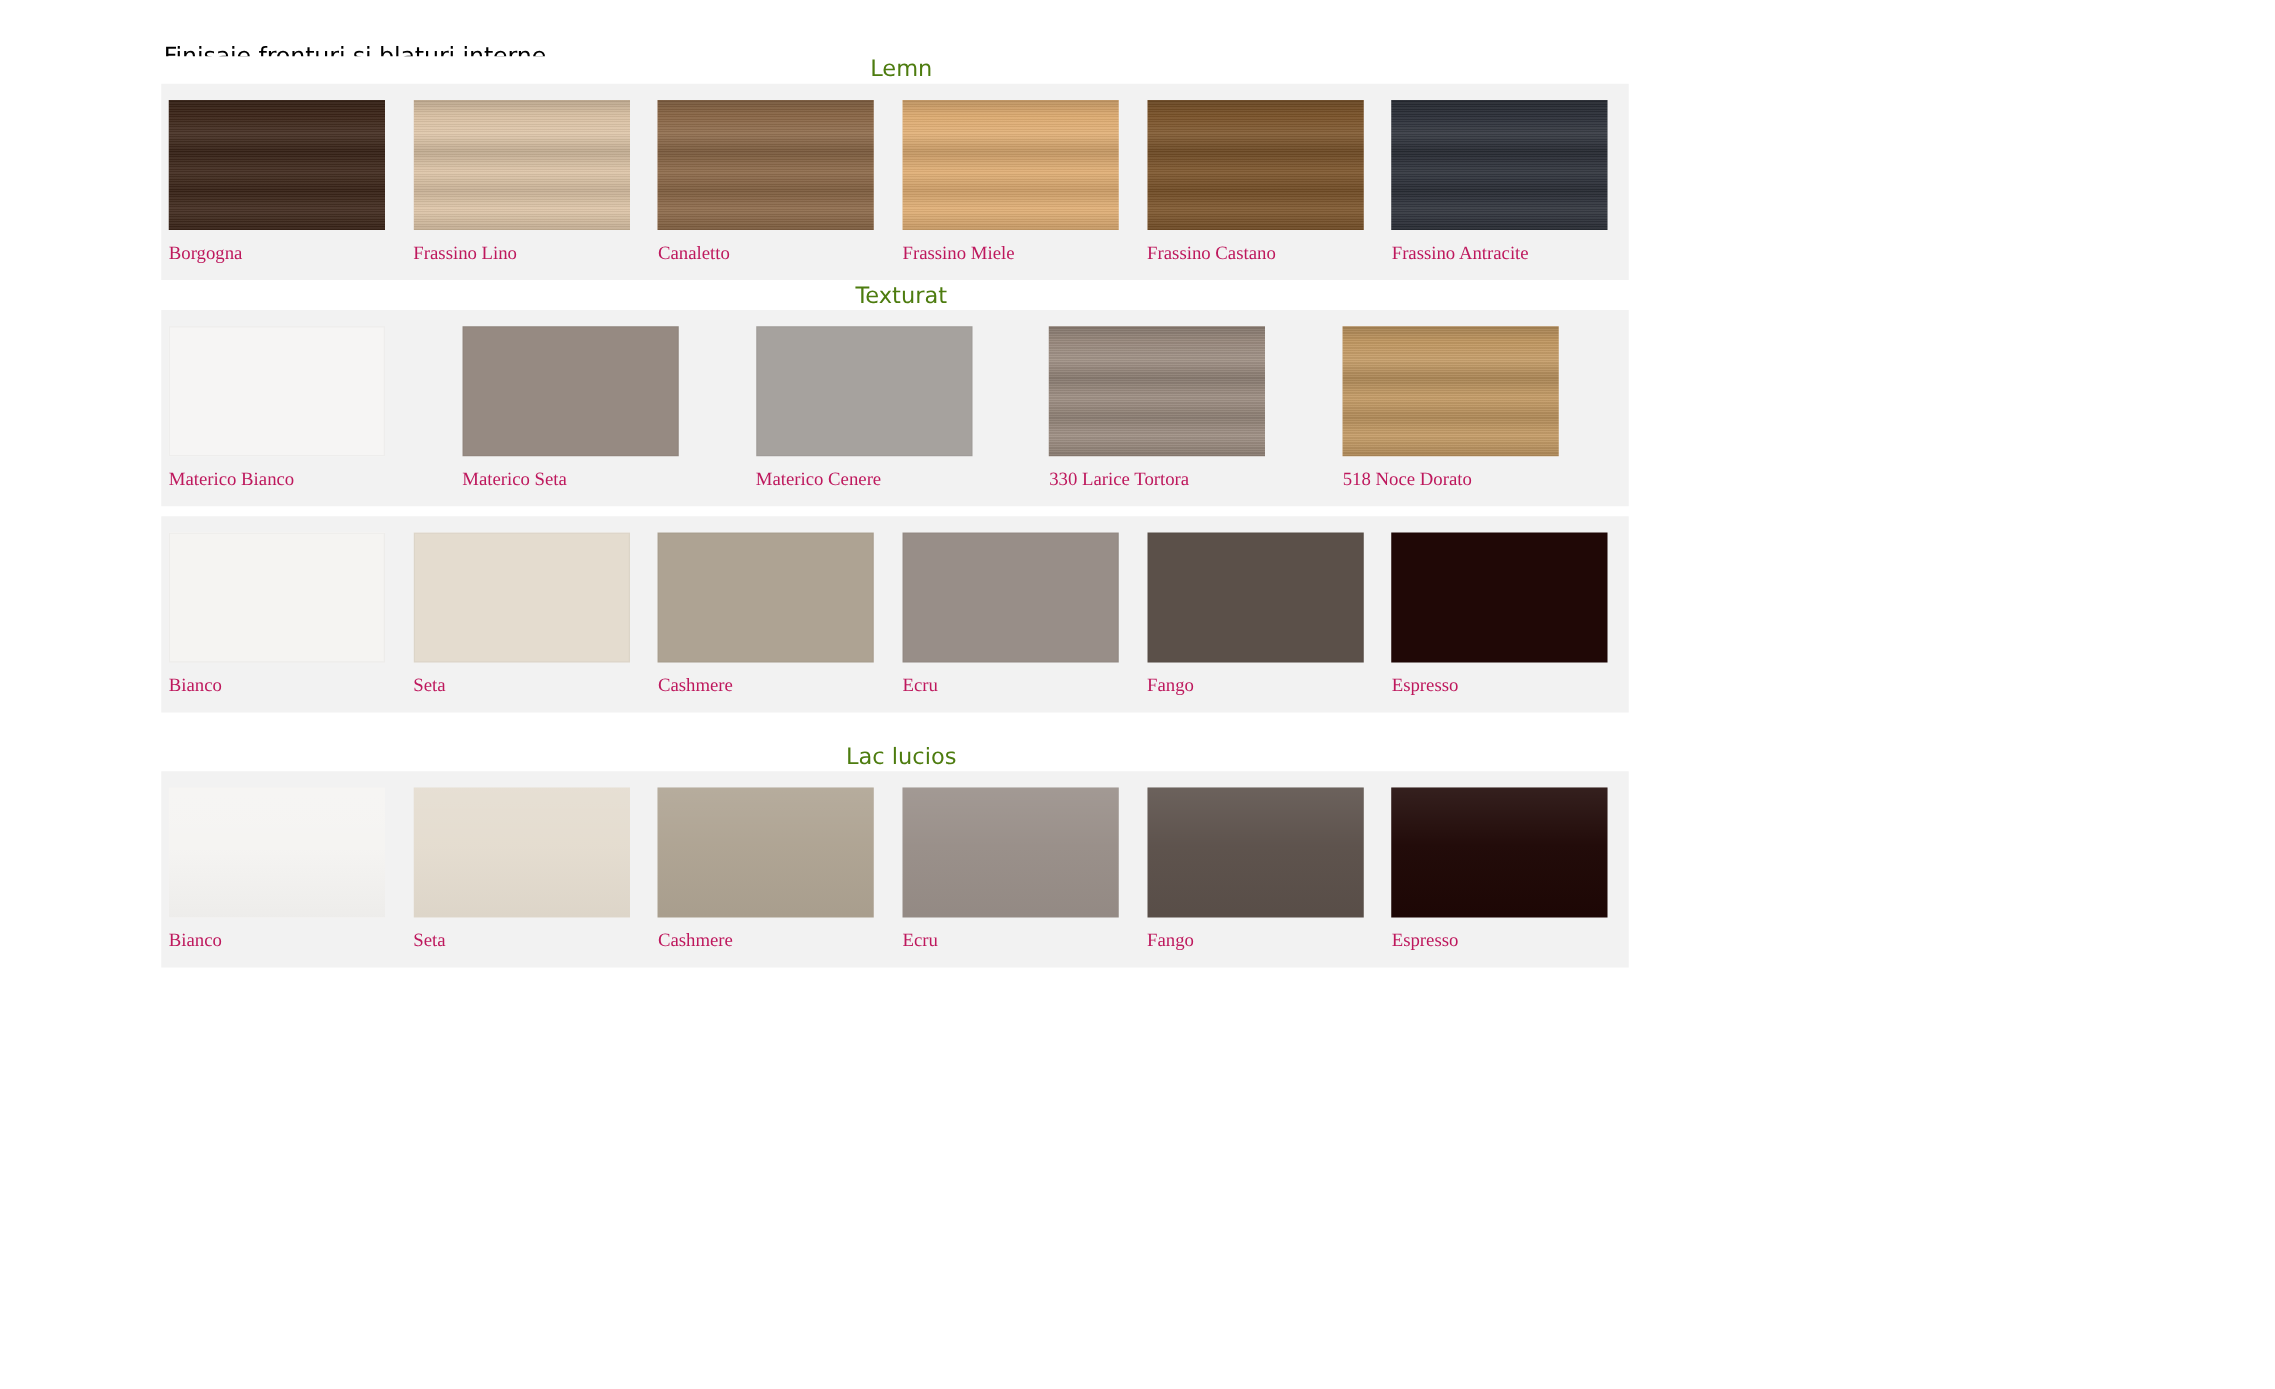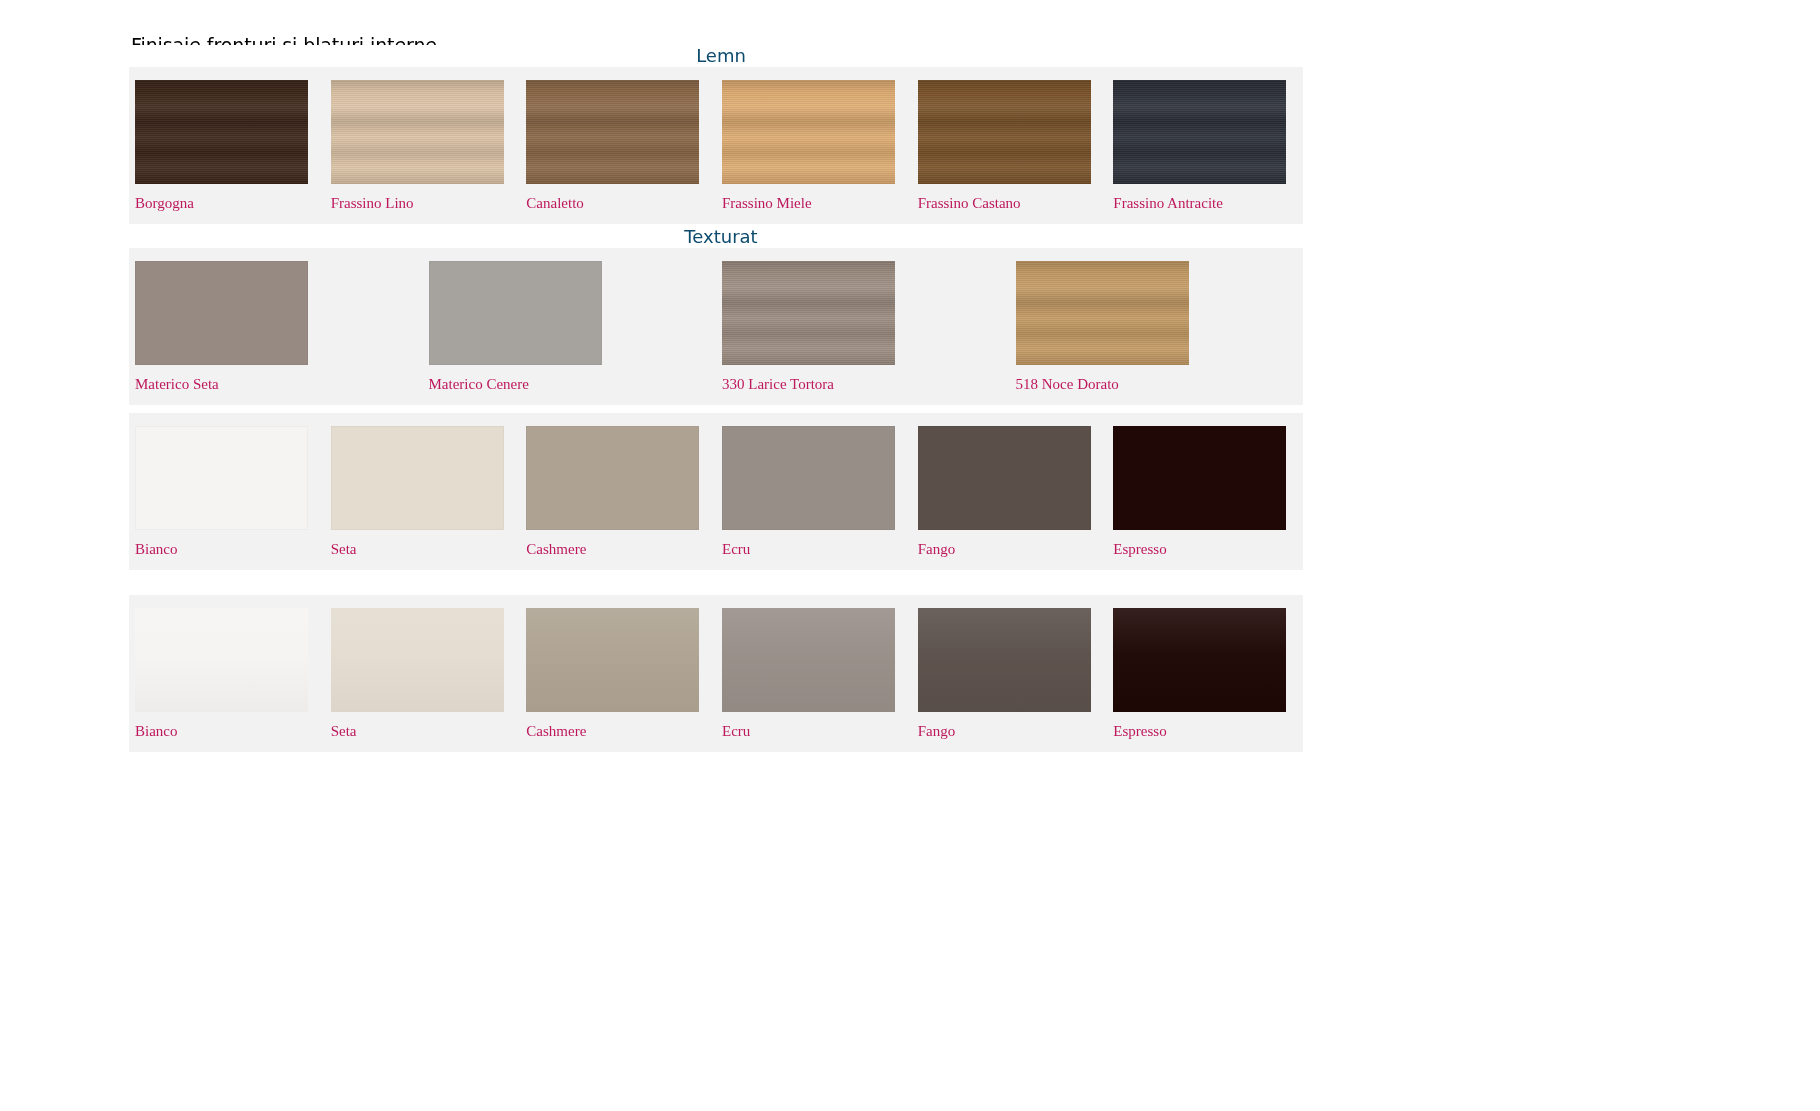--- a/index.html
+++ b/index.html
@@ -38,21 +38,21 @@
     left: 129px;
     width: 1174px;
   }
 
   .section-header {
     height: 22px;
     text-align: center;
     font-family: "DejaVu Sans", sans-serif;
     font-size: 18px;
     font-weight: 400;
-    color: #0c4a6e;
+    color: #4d7c0f;
     line-height: 22px;
     background: #ffffff;
     position: relative;
   }
   .section-header .htext {
     display: inline-block;
     padding-left: 10px;
   }
 
   .section-body {
@@ -178,20 +178,24 @@
               <div class="swatch-label">Frassino Antracite</div>
             </div>
           </div>
         </div>
       </div>
       <div class="section" style="top: 226px;">
         <div class="section-header"><span class="htext">Texturat</span></div>
         <div class="section-body" style="background: rgb(242, 242, 242);">
           <div class="swatch-row">
             <div class="swatch-cell">
+              <div class="swatch-chip flat-edge" style="background: rgb(246, 245, 244);"></div>
+              <div class="swatch-label">Materico Bianco</div>
+            </div>
+            <div class="swatch-cell">
               <div class="swatch-chip flat-edge" style="background: rgb(150, 138, 130);"></div>
               <div class="swatch-label">Materico Seta</div>
             </div>
             <div class="swatch-cell">
               <div class="swatch-chip flat-edge" style="background: rgb(166, 162, 158);"></div>
               <div class="swatch-label">Materico Cenere</div>
             </div>
             <div class="swatch-cell">
               <div class="swatch-chip grain-fine grain-broad" style="background: rgb(157, 141, 129);"></div>
               <div class="swatch-label">330 Larice Tortora</div>
@@ -227,20 +231,21 @@
               <div class="swatch-label">Fango</div>
             </div>
             <div class="swatch-cell">
               <div class="swatch-chip flat-edge" style="background: rgb(32, 8, 6);"></div>
               <div class="swatch-label">Espresso</div>
             </div>
           </div>
         </div>
       </div>
       <div class="section" style="top: 595px;">
+        <div class="section-header"><span class="htext">Lac lucios</span></div>
         <div class="section-body" style="background: rgb(242, 242, 242);">
           <div class="swatch-row">
             <div class="swatch-cell">
               <div class="swatch-chip gloss" style="background: rgb(245, 244, 242);"></div>
               <div class="swatch-label">Bianco</div>
             </div>
             <div class="swatch-cell">
               <div class="swatch-chip gloss" style="background: rgb(228, 220, 207);"></div>
               <div class="swatch-label">Seta</div>
             </div>

